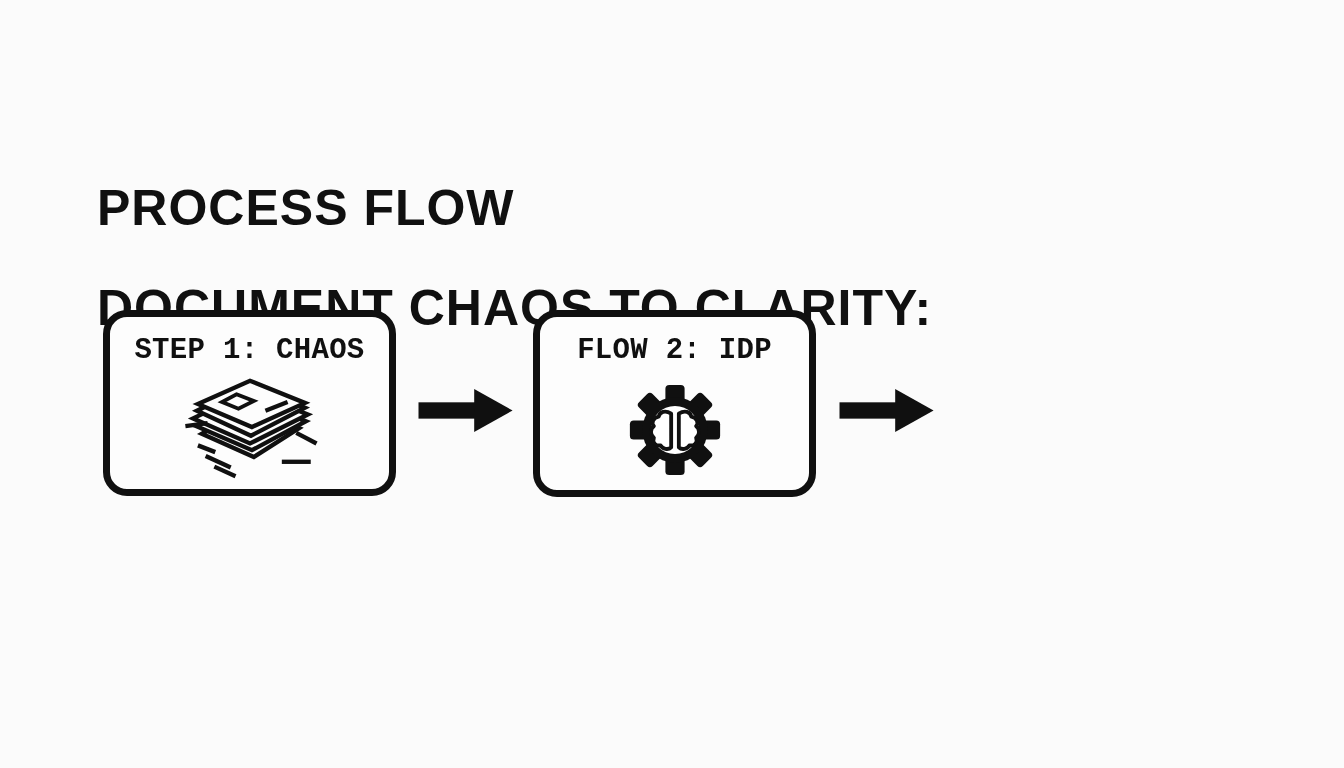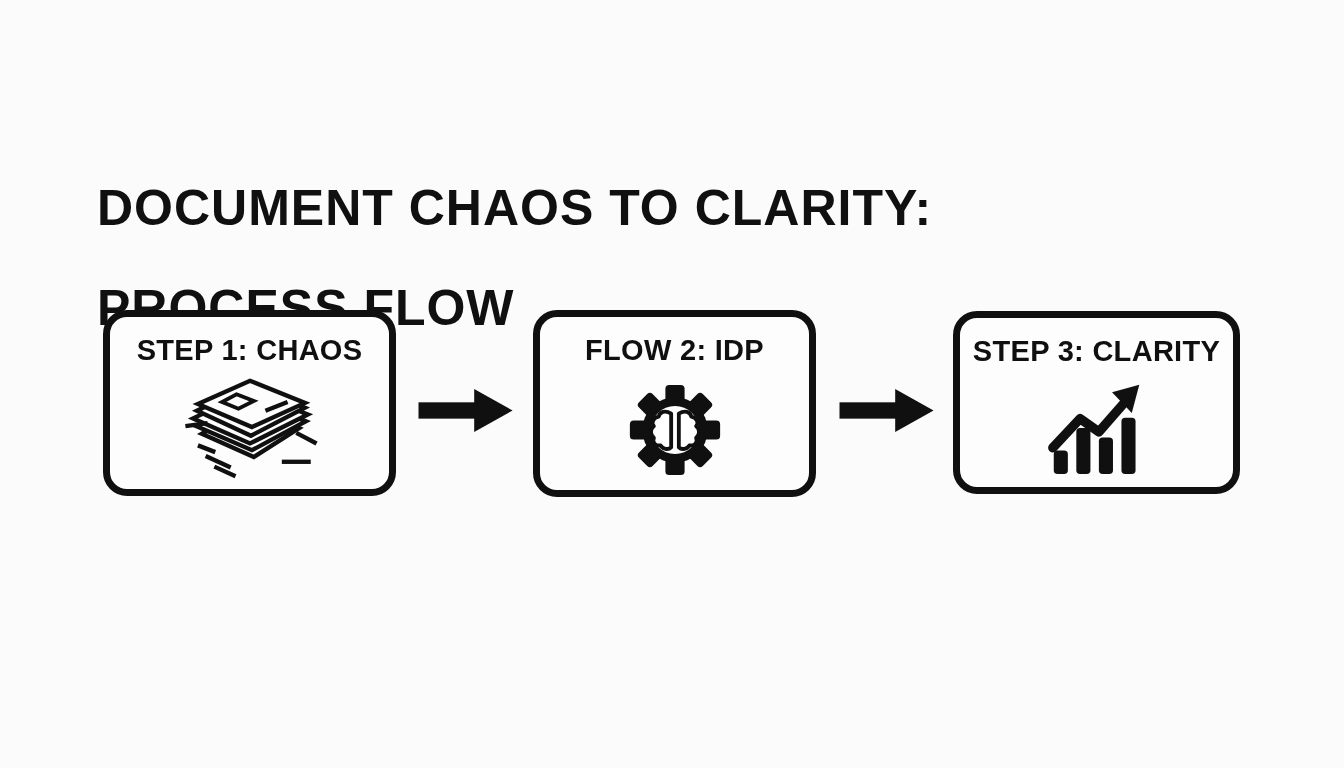--- a/index.html
+++ b/index.html
@@ -37,20 +37,21 @@
   }
   .box-1 { left: 103px; top: 310px; width: 293px; height: 186px; }
   .box-2 { left: 533px; top: 310px; width: 283px; height: 187px; }
   .box-3 { left: 953px; top: 311px; width: 287px; height: 183px; }
   .step-label {
     font-size: 29px;
     font-weight: 700;
     letter-spacing: 0.3px;
     color: #101010;
     white-space: nowrap;
+    font-family: Liberation Mono, monospace;
   }
   .icon-wrap {
     flex: 1;
     display: flex;
     align-items: center;
     justify-content: center;
     margin-top: 2px;
   }
   .flow-arrow {
     position: absolute;
@@ -60,22 +61,22 @@
   .arrow-1 { left: 415px; top: 386px; }
   .arrow-2 { left: 836px; top: 386px; }
   svg { display: block; }
 </style>
 </head>
 <body>
 
 <div class="frame">
 
   <div class="title">
+    <div>PROCESS FLOW</div>
     <div>DOCUMENT CHAOS TO CLARITY:</div>
-    <div>PROCESS FLOW</div>
   </div>
 
   <div class="step-box box-1">
     <div class="step-label">STEP 1: CHAOS</div>
     <div class="icon-wrap">
       <svg width="136" height="108" viewBox="0 0 140 112" fill="none" stroke="#101010" stroke-width="4.5" stroke-linejoin="miter">
         <path d="M20 61 L74 85 L121 55 L70 33 Z" fill="#fdfdfd"></path>
         <path d="M14 53 L72 78 L128 48 L71 25 Z" fill="#fdfdfd"></path>
         <path d="M11 45 L70 71 L130 41 L70 17 Z" fill="#fdfdfd"></path>
         <path d="M15 37 L71 63 L127 34 L70 10 Z" fill="#fdfdfd"></path>
@@ -127,29 +128,14 @@
 
   <div class="flow-arrow arrow-2">
     <svg width="103" height="48" viewBox="0 0 100 50">
       <g fill="#101010">
         <rect x="0" y="17" width="60" height="17"></rect>
         <polygon points="58,3 98,25.5 58,48"></polygon>
       </g>
     </svg>
   </div>
 
-  <div class="step-box box-3">
-    <div class="step-label">STEP 3: CLARITY</div>
-    <div class="icon-wrap">
-      <svg width="100" height="94" viewBox="0 0 104 100">
-        <g fill="#101010">
-          <rect x="6" y="73" width="15" height="25" rx="4"></rect>
-          <rect x="30" y="49" width="15" height="49" rx="4"></rect>
-          <rect x="54" y="59" width="15" height="39" rx="4"></rect>
-          <rect x="78" y="38" width="15" height="60" rx="4"></rect>
-          <polygon points="97,3 68,11 89,33"></polygon>
-        </g>
-        <polyline points="5,70 34,39 54,53 82,21" fill="none" stroke="#101010" stroke-width="10" stroke-linecap="round" stroke-linejoin="round"></polyline>
-      </svg>
-    </div>
-  </div>
 
 </div>
 
 </body></html>

